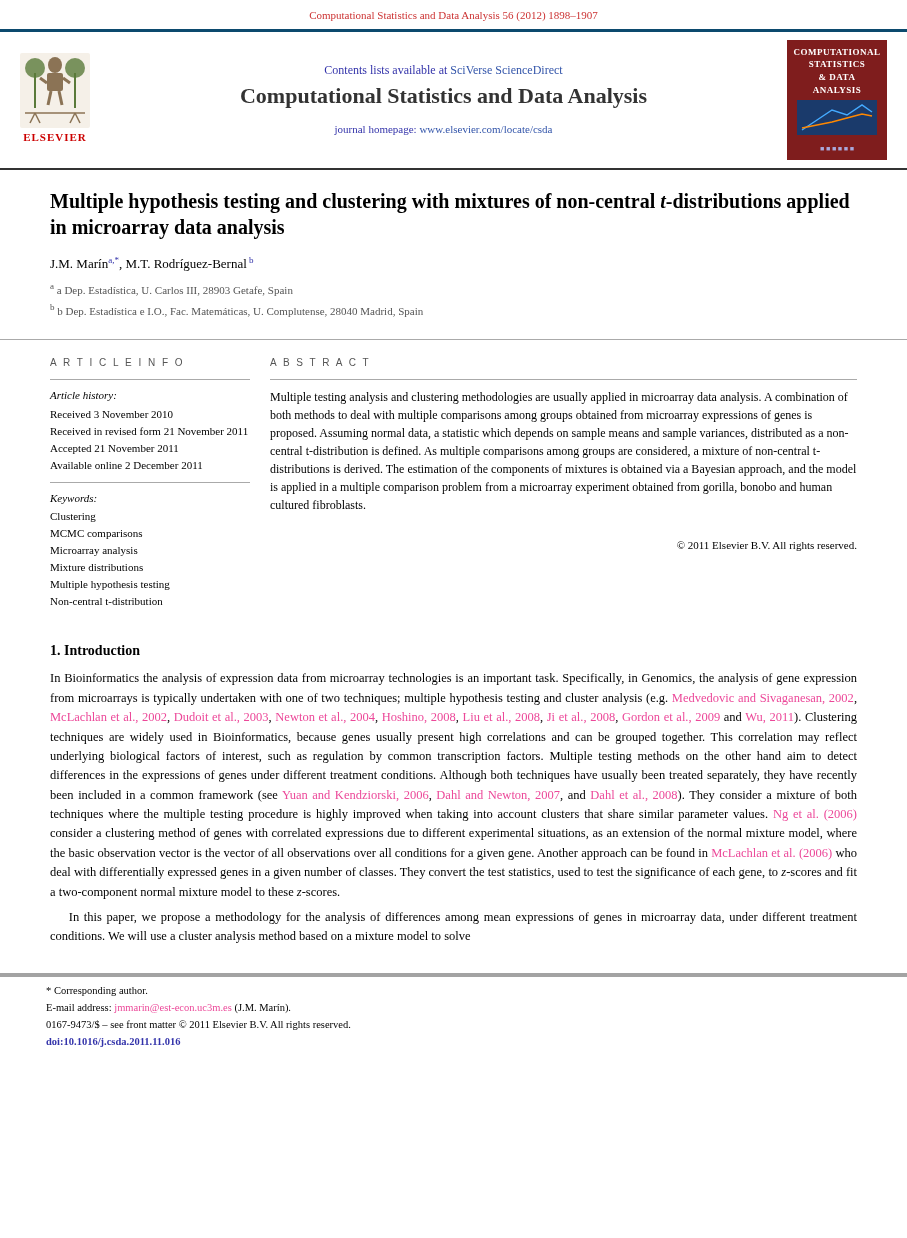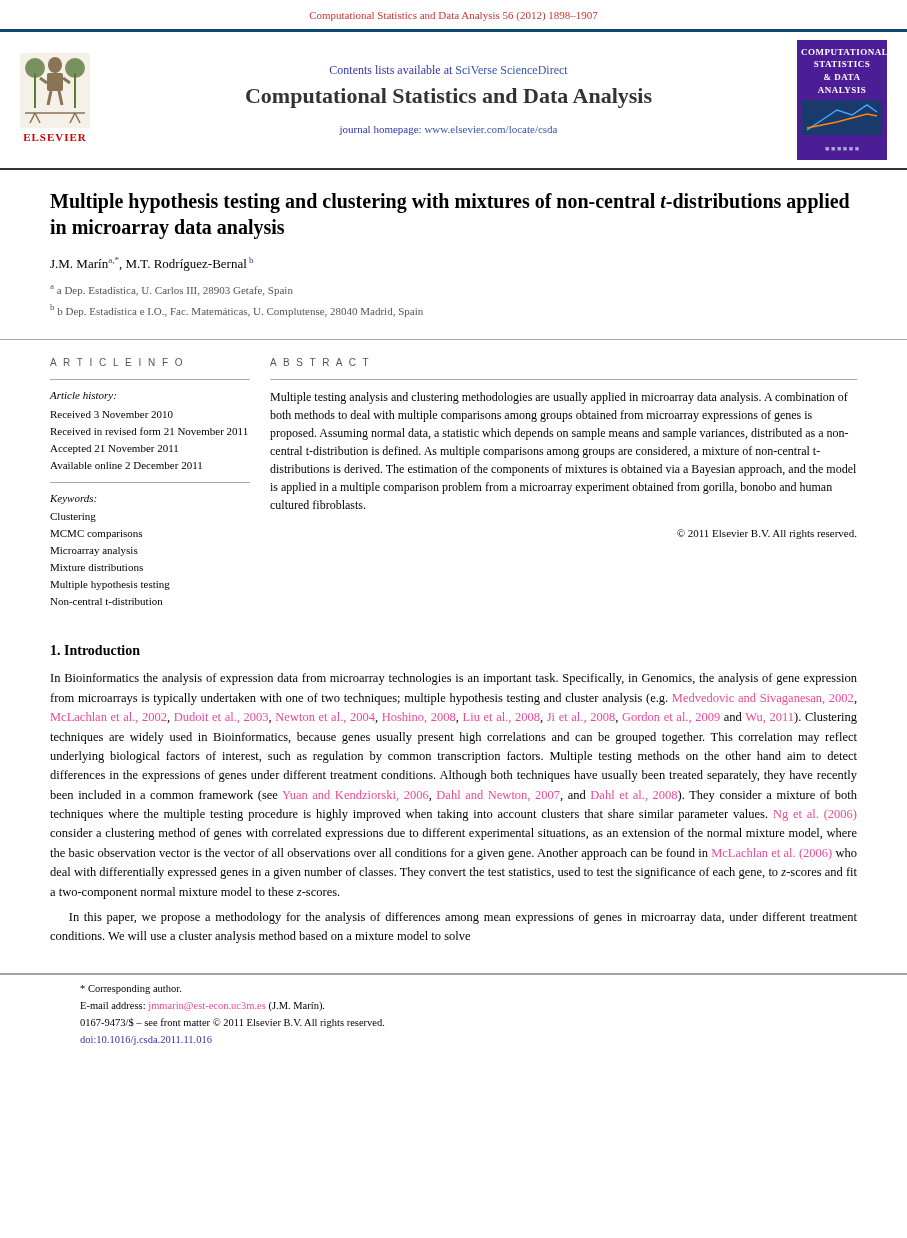--- a/index.html
+++ b/index.html
@@ -73,23 +73,23 @@
       line-height: 1.2;
       margin: 4px 0;
     }
     .journal-homepage {
       font-size: 11px;
       color: #555;
       margin-top: 12px;
     }
     .journal-homepage span { color: #33a; }
     .header-logo-right {
-      width: 90px;
+      width: 100px;
       flex-shrink: 0;
-      background: #4c1d95;
+      background: #7f1d1d;
       color: #fff;
       font-size: 9px;
       padding: 6px 4px;
       text-align: center;
       line-height: 1.3;
     }
     .header-logo-right .logo-title {
       font-size: 9px;
       font-weight: bold;
       letter-spacing: 0.5px;
@@ -172,21 +172,21 @@
       margin-bottom: 1px;
     }
     .abstract-text {
       font-size: 12px;
       line-height: 1.5;
       color: #000;
     }
     .copyright {
       text-align: right;
       font-size: 11px;
-      margin-top: 12px;
+      margin-top: 24px;
       color: #000;
     }
 
     
     .body-section {
       padding: 0 50px 20px 50px;
     }
     .section-title {
       font-size: 14px;
       font-weight: bold;
@@ -203,29 +203,30 @@
     }
     .body-text p:first-child {
       text-indent: 0;
     }
     .ref-link {
       color: #ec4899;
     }
 
     
     .footer-section {
-      padding: 6px 80px;
-      border-top: 2px solid #a3a3a3;
+      padding: 6px 46px;
+      border-top: 4px solid #a3a3a3;
       font-size: 10.5px;
     }
     .footer-note {
       margin-bottom: 2px;
     }
     .footer-doi {
       color: #33a;
+      font-weight: bold;
     }
 
     
     .tree-svg {
       width: 70px;
       height: 75px;
     }
   </style>
 </head>
 <body>

